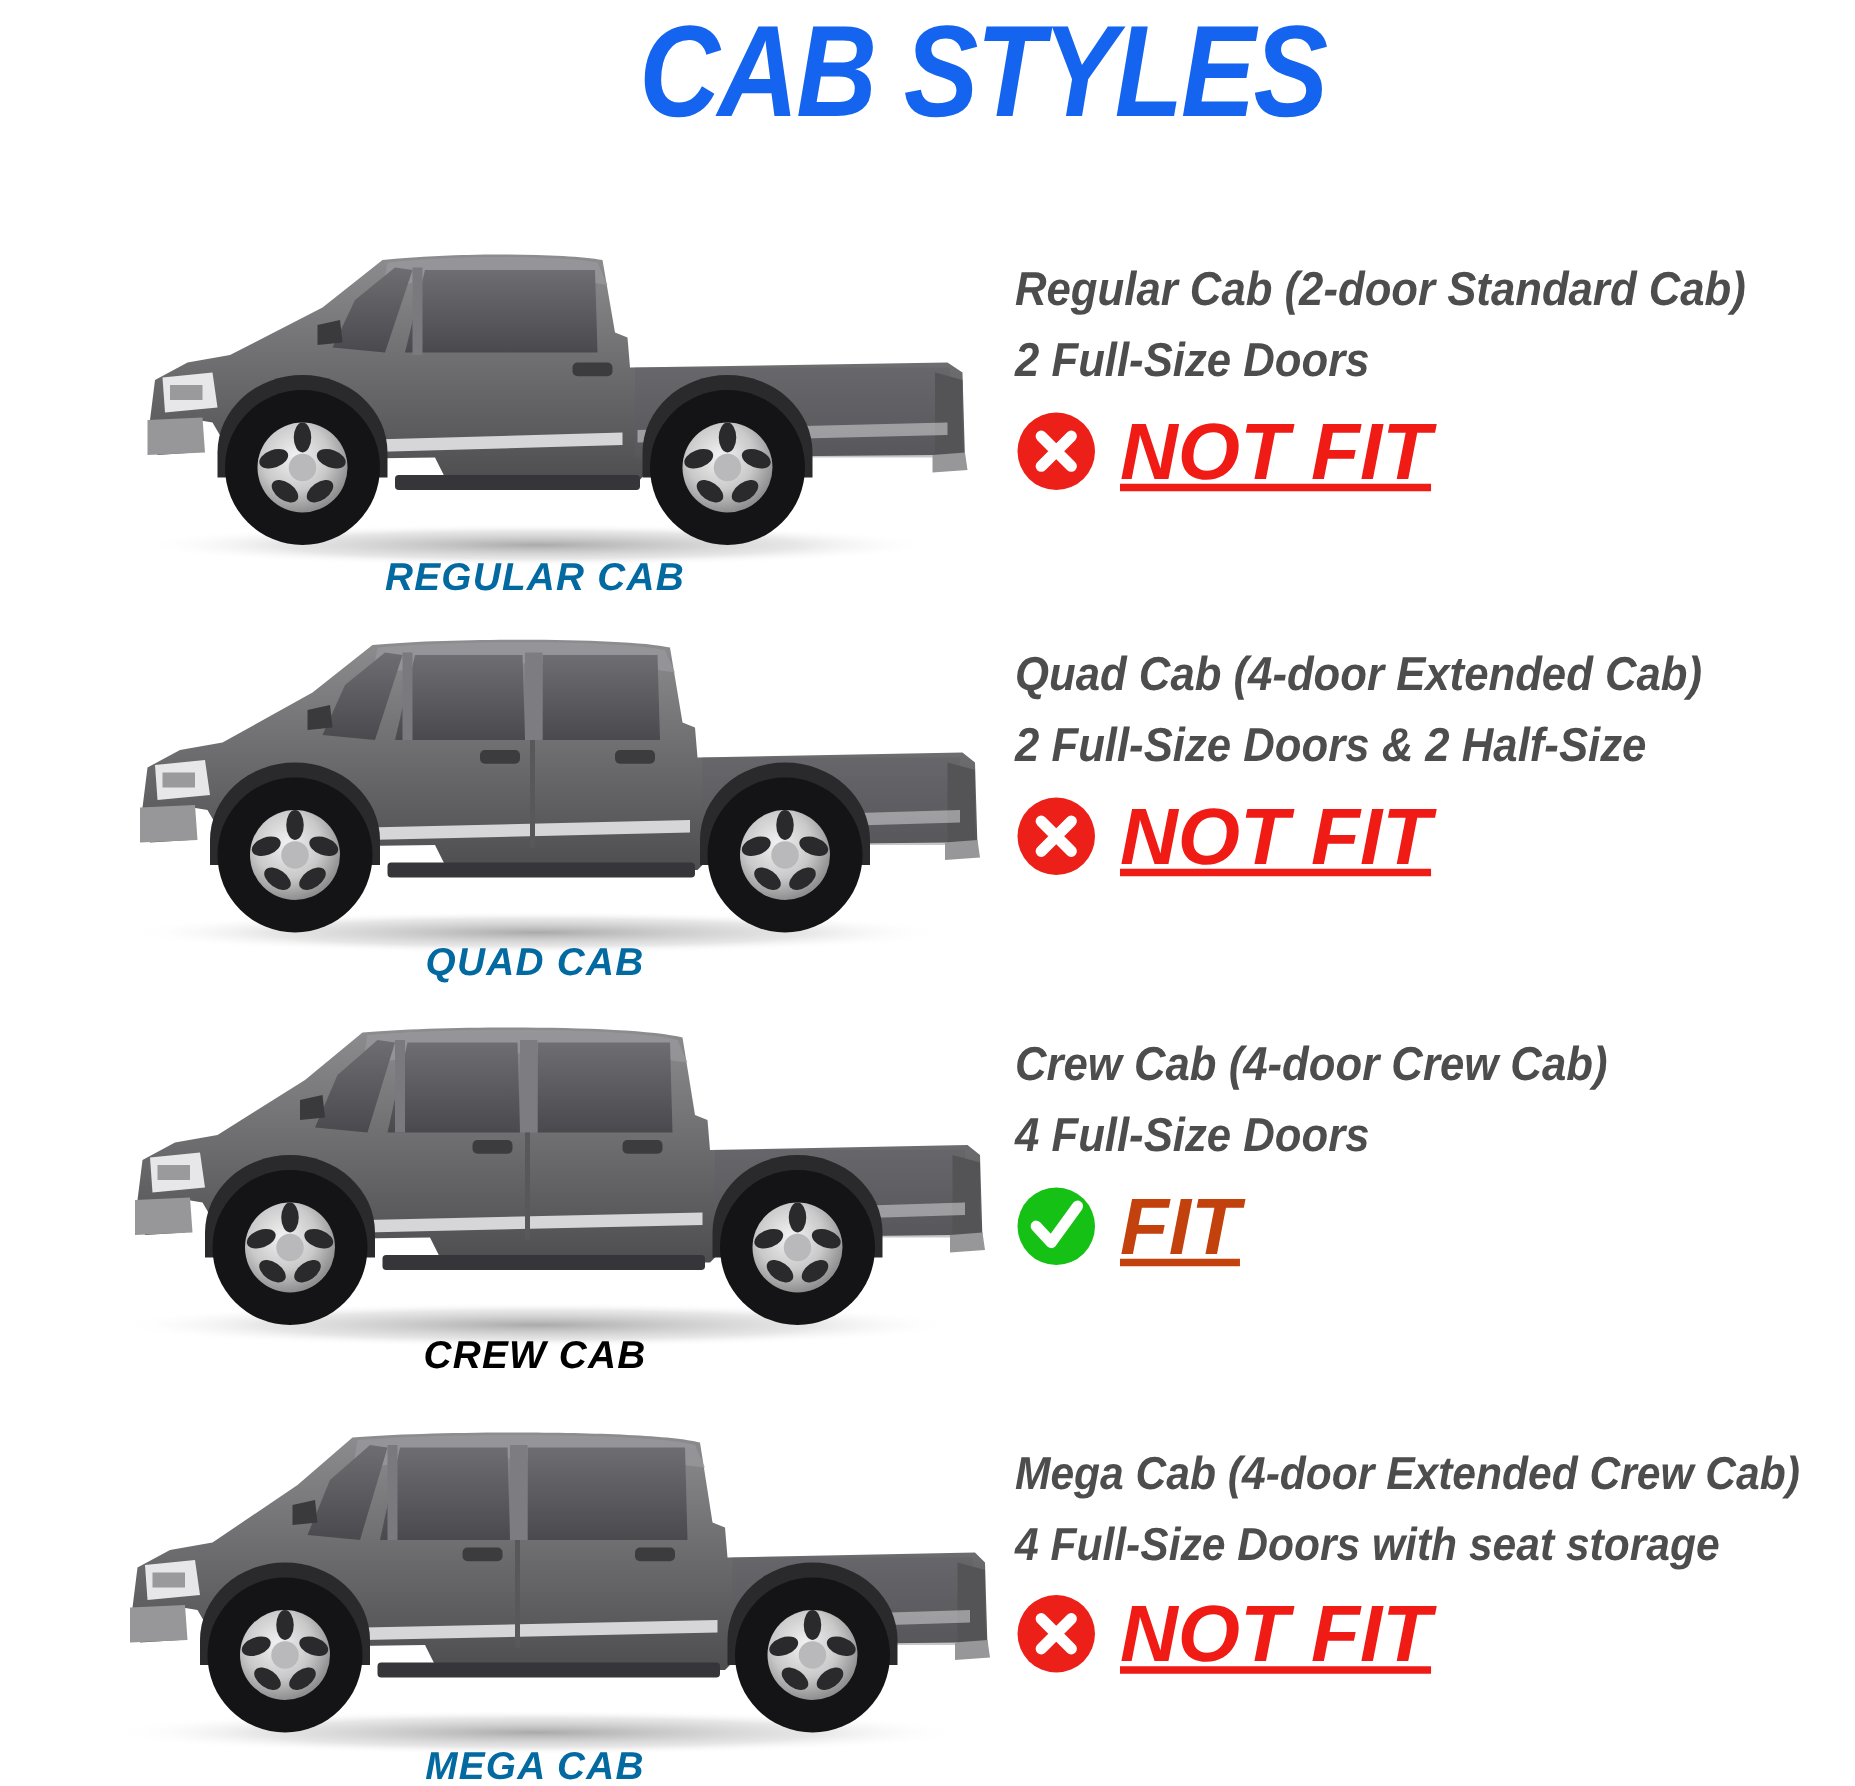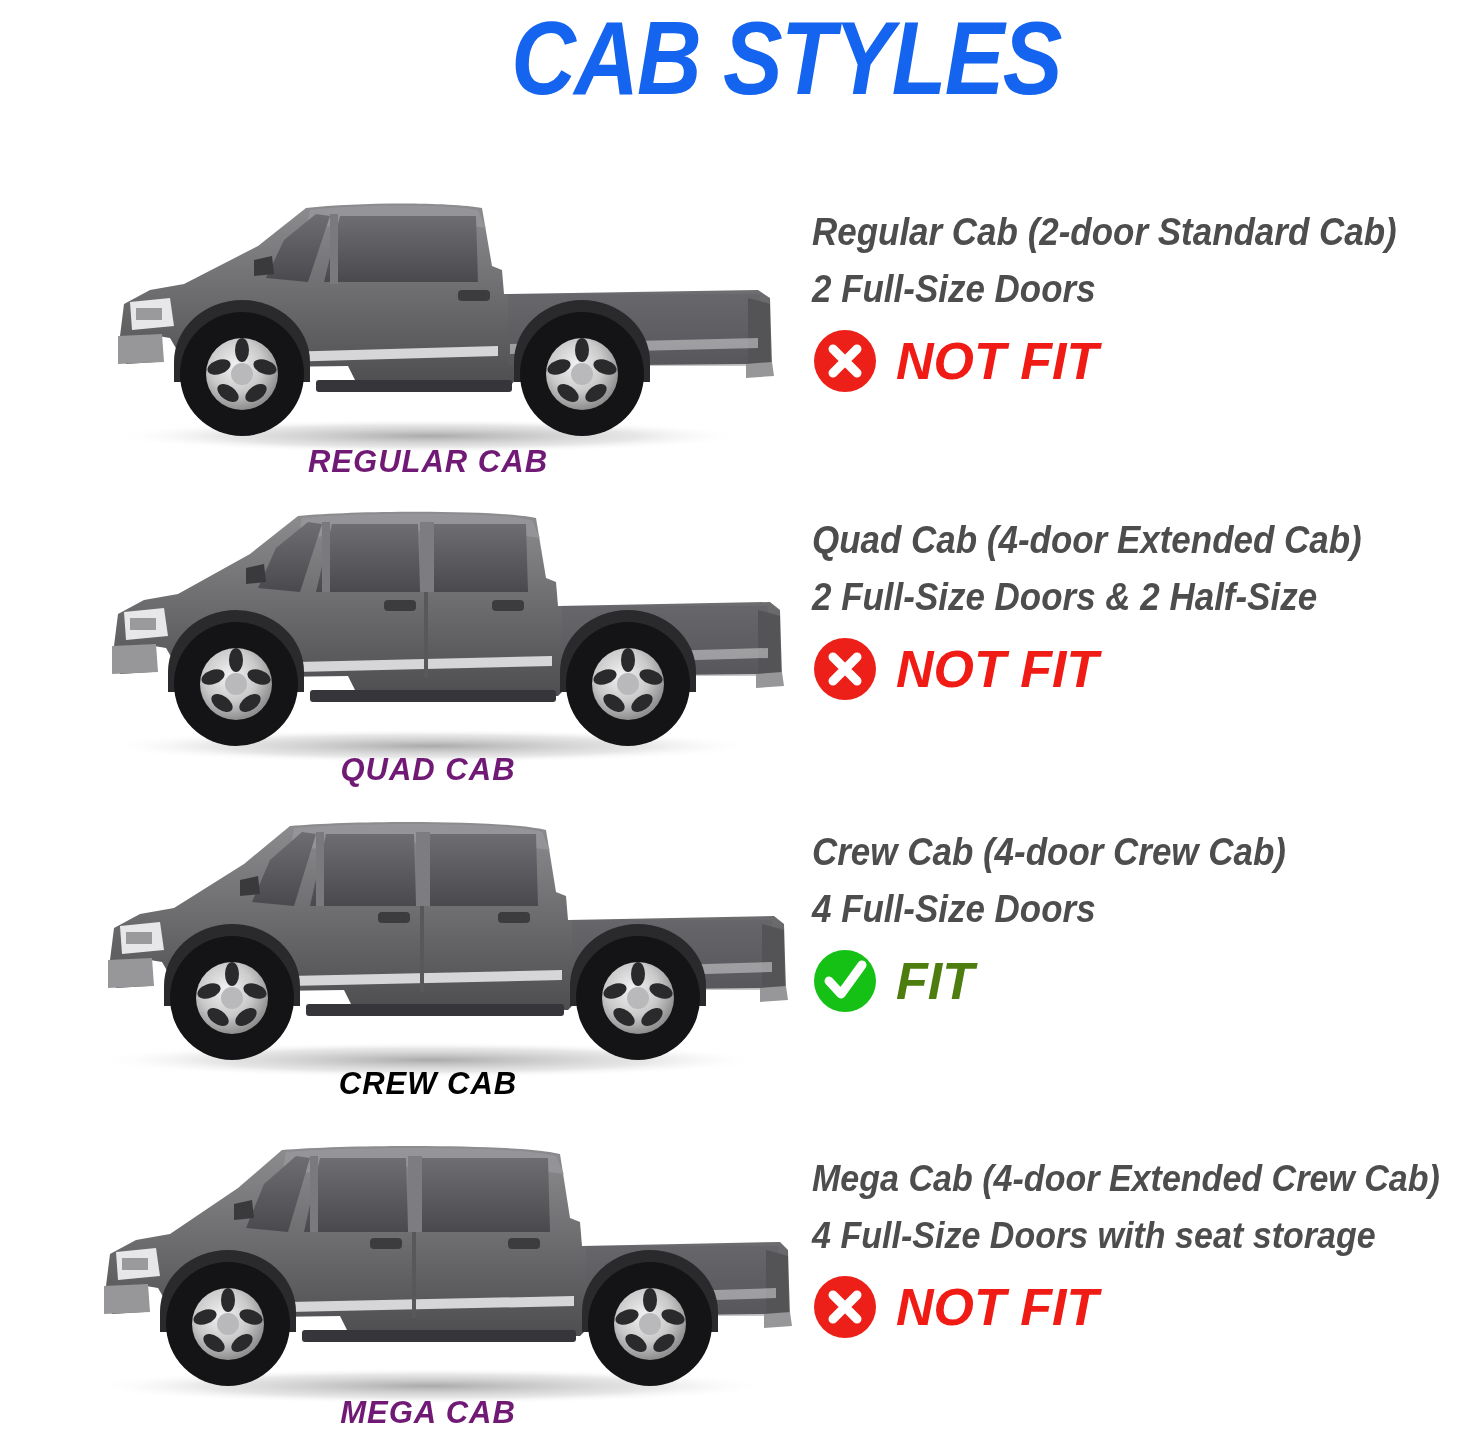--- a/index.html
+++ b/index.html
@@ -50,21 +50,21 @@
   .cab-caption {
     position: absolute;
     text-align: center;
     width: 740px;
     left: 14px;
     font-family: "Liberation Sans", sans-serif;
     font-weight: bold;
     font-style: italic;
     font-size: 31px;
     letter-spacing: 1px;
-    color: #701a75;
+    color: #0369a1;
   }
   .cab-caption.fit-caption { color: #000000; }
 
   
   .info {
     position: absolute;
     left: 768px;
     top: 0;
     width: 716px;
   }
@@ -89,27 +89,28 @@
   .badge-icon {
     width: 66px;
     height: 66px;
     flex: 0 0 66px;
   }
   .badge-label {
     margin-left: 18px;
     font-family: "Liberation Sans", sans-serif;
     font-weight: bold;
     font-style: italic;
-    font-size: 52px;
+    font-size: 64px;
     line-height: 58px;
     letter-spacing: 0px;
     white-space: nowrap;
+    text-decoration: underline;
   }
   .badge-label.nofit { color: #ef1b14; }
-  .badge-label.fit { color: #4d7c0f; }
+  .badge-label.fit { color: #c2410c; }
 </style>
 </head>
 <body>
 
 <div id="page">
 
   <div id="title">CAB STYLES</div>
 
   <div class="row" style="top:186px;">
 

